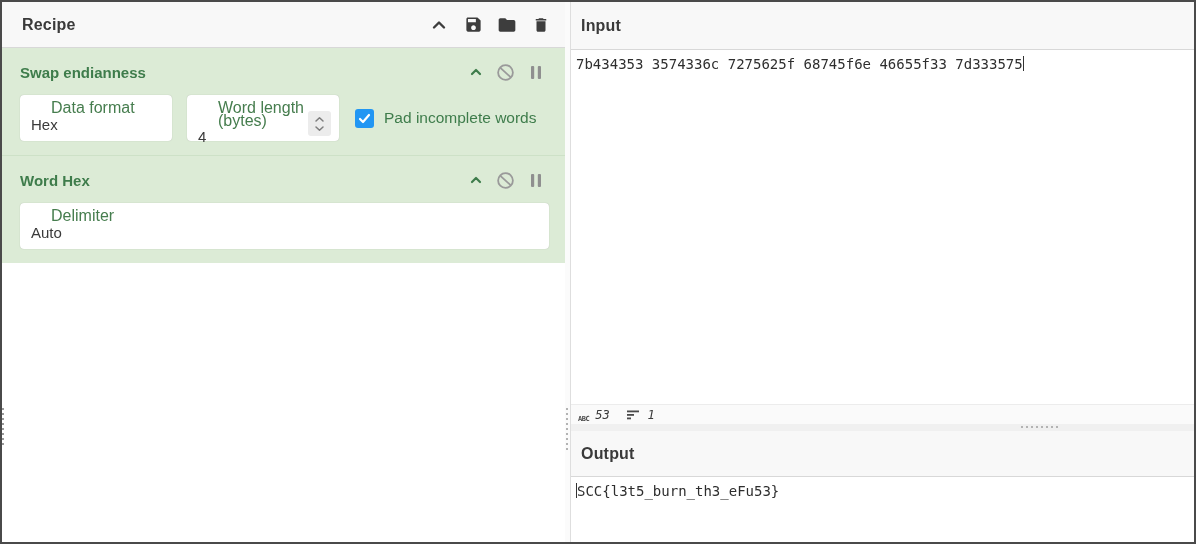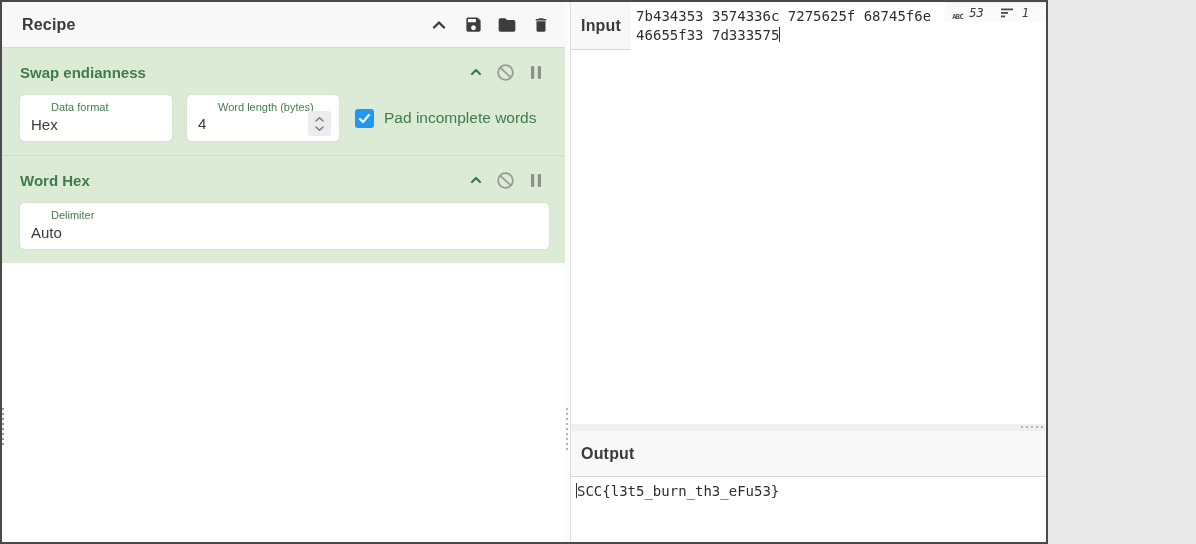--- a/index.html
+++ b/index.html
@@ -1,21 +1,21 @@
 <!DOCTYPE html>
 <html><head>
 <meta charset="utf-8">
 <style>
   * { margin: 0; padding: 0; box-sizing: border-box; }
   html, body { background: #e9e9e9; }
   body { font-family: "Liberation Sans", sans-serif; }
 
   .window {
     position: relative;
-    width: 1048px; height: 544px;
+    width: 1196px; height: 544px;
     background: #ffffff;
     border: 2px solid #4a4a4a;
     display: flex;
     overflow: hidden;
   }
 
   
   .panel-header {
     background: #f8f8f8;
     border-bottom: 1px solid #d8d8d8;
@@ -48,21 +48,21 @@
   .op-icons { display: flex; align-items: center; gap: 11px; padding-right: 4px; }
   .op-icon { width: 19px; height: 19px; display: flex; align-items: center; justify-content: center; cursor: pointer; }
 
   .op-args { display: flex; align-items: center; }
   .ingredient {
     background: #ffffff; border-radius: 4px;
     height: 46px; padding: 6px 10px 0 11px;
     box-shadow: 0 0 1px rgba(0,0,0,0.25);
     position: relative;
   }
-  .ing-label { font-size: 11px; color: #467d4e; display: block; line-height: 13px; padding-left: 20px; }
+  .ing-label { font-size: 16px; color: #467d4e; display: block; line-height: 13px; padding-left: 20px; }
   .ing-value { font-size: 15px; color: #3a3a3a; line-height: 20px; margin-top: 1px; }
   .ing-select { width: 152px; margin-right: 15px; cursor: pointer; }
   .ing-number { width: 152px; margin-right: 16px; }
   .ing-number input {
     border: none; outline: none; font-family: "Liberation Sans", sans-serif;
     font-size: 15px; color: #3a3a3a; width: 90px; margin-top: 1px; background: transparent;
   }
   .spinner {
     position: absolute; right: 8px; top: 16px;
     width: 23px; height: 25px; background: #ececec; border-radius: 3px;
@@ -92,21 +92,21 @@
   .dots-h i { width: 2px; height: 2px; background: #b3b3b3; display: block; }
 
   
   .right-panel {
     flex: 1; display: flex; flex-direction: column;
     border-left: 1px solid #dedede; background: #fff;
   }
   .io-header { height: 48px; padding: 0 10px; }
   .output-header { height: 46px; }
 
-  .io-top { height: 422px; flex: none; display: flex; flex-direction: row; }
+  .io-top { height: 422px; flex: none; display: flex; flex-direction: column; }
   .io-bottom { flex: 1; display: flex; flex-direction: column; }
 
   .text-area {
     flex: 1; background: #ffffff; overflow: hidden;
     font-family: "DejaVu Sans Mono", monospace;
     font-size: 14px; color: #2e2e2e;
     padding: 5px 5px; line-height: 19px;
     white-space: pre-wrap; word-break: break-all;
     cursor: text;
   }

